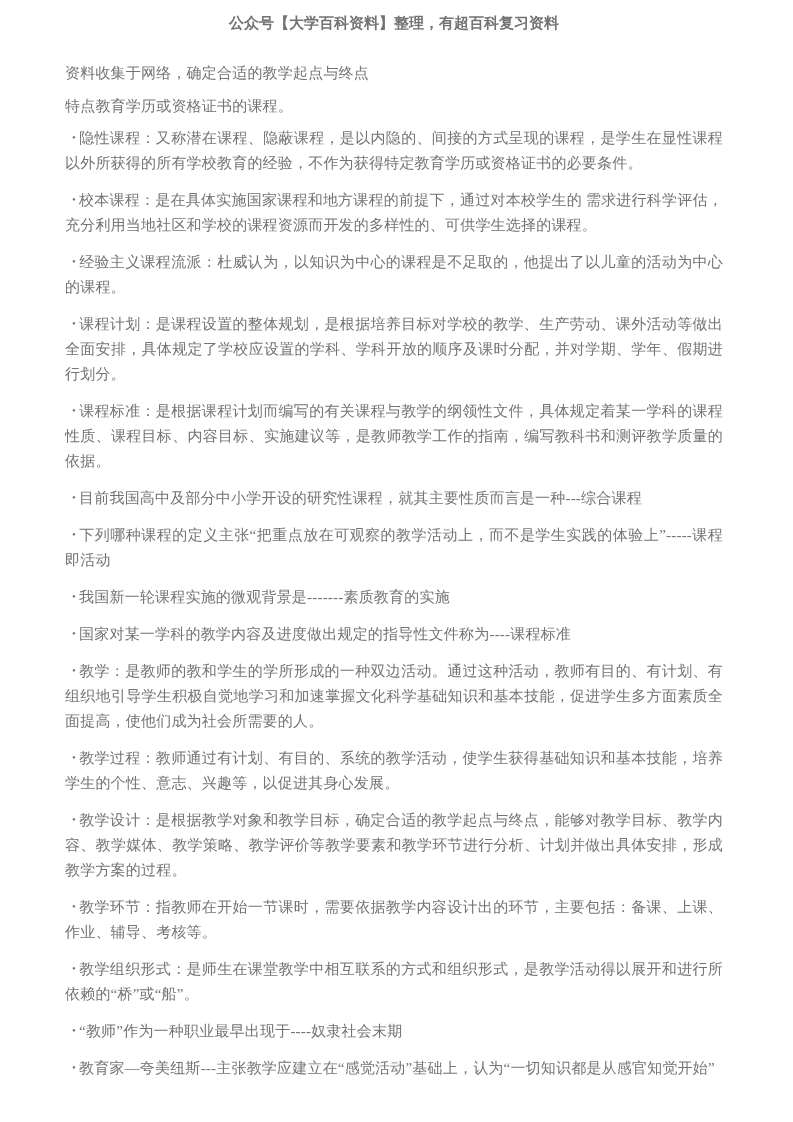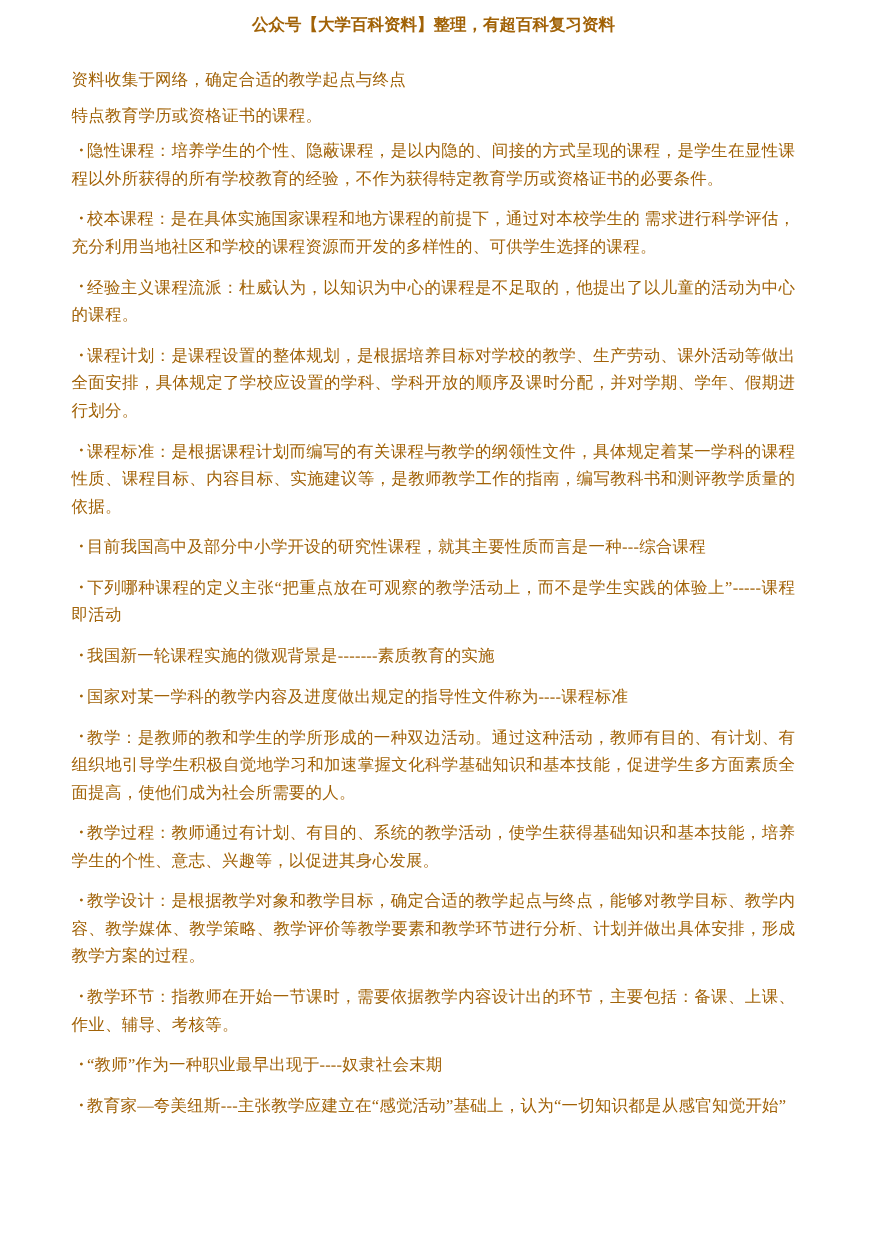--- a/index.html
+++ b/index.html
@@ -7,21 +7,21 @@
     padding: 0;
     background: #ffffff;
   }
   .page {
     width: 793px;
     height: 1104px;
     background: #ffffff;
     box-sizing: border-box;
     padding: 11px 70px 0 65px;
     font-family: "Liberation Serif", "DejaVu Serif", serif;
-    color: #a16207;
+    color: #737373;
     overflow: hidden;
     border-radius: 27px;
   }
   .doc-header {
     text-align: center;
     font-weight: 700;
     font-size: 15px;
     line-height: 24px;
     margin: 0 0 26px 0;
   }
@@ -44,21 +44,21 @@
 </head>
 <body>
 
 <div class="page">
 
   <div class="doc-header">公众号【大学百科资料】整理，有超百科复习资料</div>
 
   <p class="para intro-1">资料收集于网络，确定合适的教学起点与终点</p>
   <p class="para intro-2">特点教育学历或资格证书的课程。</p>
 
-  <p class="para bullet"><span class="mk">•</span><span>隐性课程：培养学生的个性、隐蔽课程，是以内隐的、间接的方式呈现的课程，是学生在显性课程以外所获得的所有学校教育的经验，不作为获得特定教育学历或资格证书的必要条件。</span></p>
+  <p class="para bullet"><span class="mk">•</span><span>隐性课程：又称潜在课程、隐蔽课程，是以内隐的、间接的方式呈现的课程，是学生在显性课程以外所获得的所有学校教育的经验，不作为获得特定教育学历或资格证书的必要条件。</span></p>
 
   <p class="para bullet"><span class="mk">•</span><span>校本课程：是在具体实施国家课程和地方课程的前提下，通过对本校学生的 需求进行科学评估，充分利用当地社区和学校的课程资源而开发的多样性的、可供学生选择的课程。</span></p>
 
   <p class="para bullet"><span class="mk">•</span><span>经验主义课程流派：杜威认为，以知识为中心的课程是不足取的，他提出了以儿童的活动为中心的课程。</span></p>
 
   <p class="para bullet"><span class="mk">•</span><span>课程计划：是课程设置的整体规划，是根据培养目标对学校的教学、生产劳动、课外活动等做出全面安排，具体规定了学校应设置的学科、学科开放的顺序及课时分配，并对学期、学年、假期进行划分。</span></p>
 
   <p class="para bullet"><span class="mk">•</span><span>课程标准：是根据课程计划而编写的有关课程与教学的纲领性文件，具体规定着某一学科的课程性质、课程目标、内容目标、实施建议等，是教师教学工作的指南，编写教科书和测评教学质量的依据。</span></p>
 
   <p class="para bullet"><span class="mk">•</span><span>目前我国高中及部分中小学开设的研究性课程，就其主要性质而言是一种---综合课程</span></p>
@@ -71,18 +71,19 @@
   <p class="para bullet"><span class="mk">•</span><span>国家对某一学科的教学内容及进度做出规定的指导性文件称为----课程标准</span></p>
 
   <p class="para bullet"><span class="mk">•</span><span>教学：是教师的教和学生的学所形成的一种双边活动。通过这种活动，教师有目的、有计划、有组织地引导学生积极自觉地学习和加速掌握文化科学基础知识和基本技能，促进学生多方面素质全面提高，使他们成为社会所需要的人。</span></p>
 
   <p class="para bullet"><span class="mk">•</span><span>教学过程：教师通过有计划、有目的、系统的教学活动，使学生获得基础知识和基本技能，培养学生的个性、意志、兴趣等，以促进其身心发展。</span></p>
 
   <p class="para bullet"><span class="mk">•</span><span>教学设计：是根据教学对象和教学目标，确定合适的教学起点与终点，能够对教学目标、教学内容、教学媒体、教学策略、教学评价等教学要素和教学环节进行分析、计划并做出具体安排，形成教学方案的过程。</span></p>
 
   <p class="para bullet"><span class="mk">•</span><span>教学环节：指教师在开始一节课时，需要依据教学内容设计出的环节，主要包括：备课、上课、作业、辅导、考核等。</span></p>
 
+  <p class="para bullet"><span class="mk">•</span><span>教学组织形式：是师生在课堂教学中相互联系的方式和组织形式，是教学活动得以展开和进行所依赖的“桥”或“船”。</span></p>
 
   <p class="para bullet"><span class="mk">•</span><span>“教师”作为一种职业最早出现于----奴隶社会末期</span></p>
 
   <p class="para bullet"><span class="mk">•</span><span>教育家—夸美纽斯---主张教学应建立在“感觉活动”基础上，认为“一切知识都是从感官知觉开始”</span></p>
 
 </div>
 
 </body></html>

